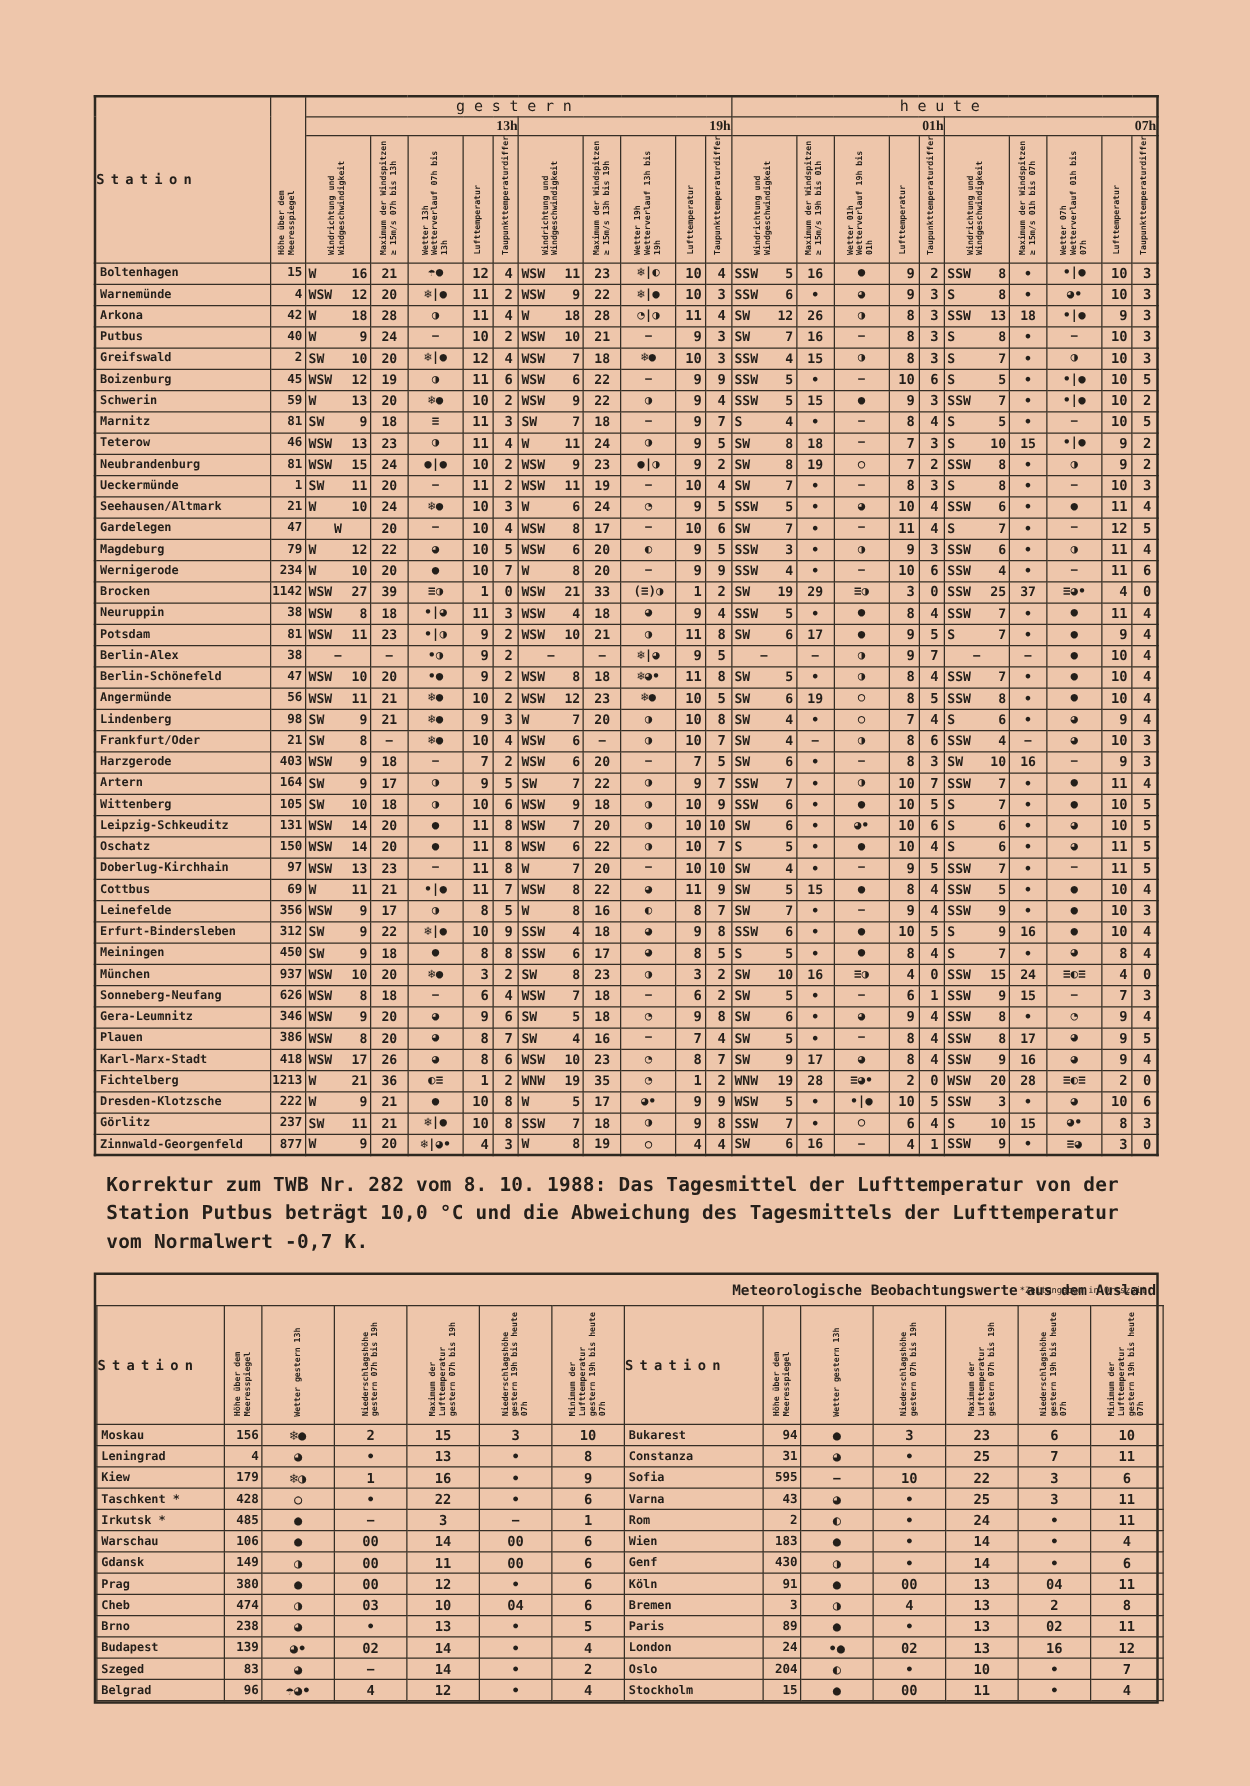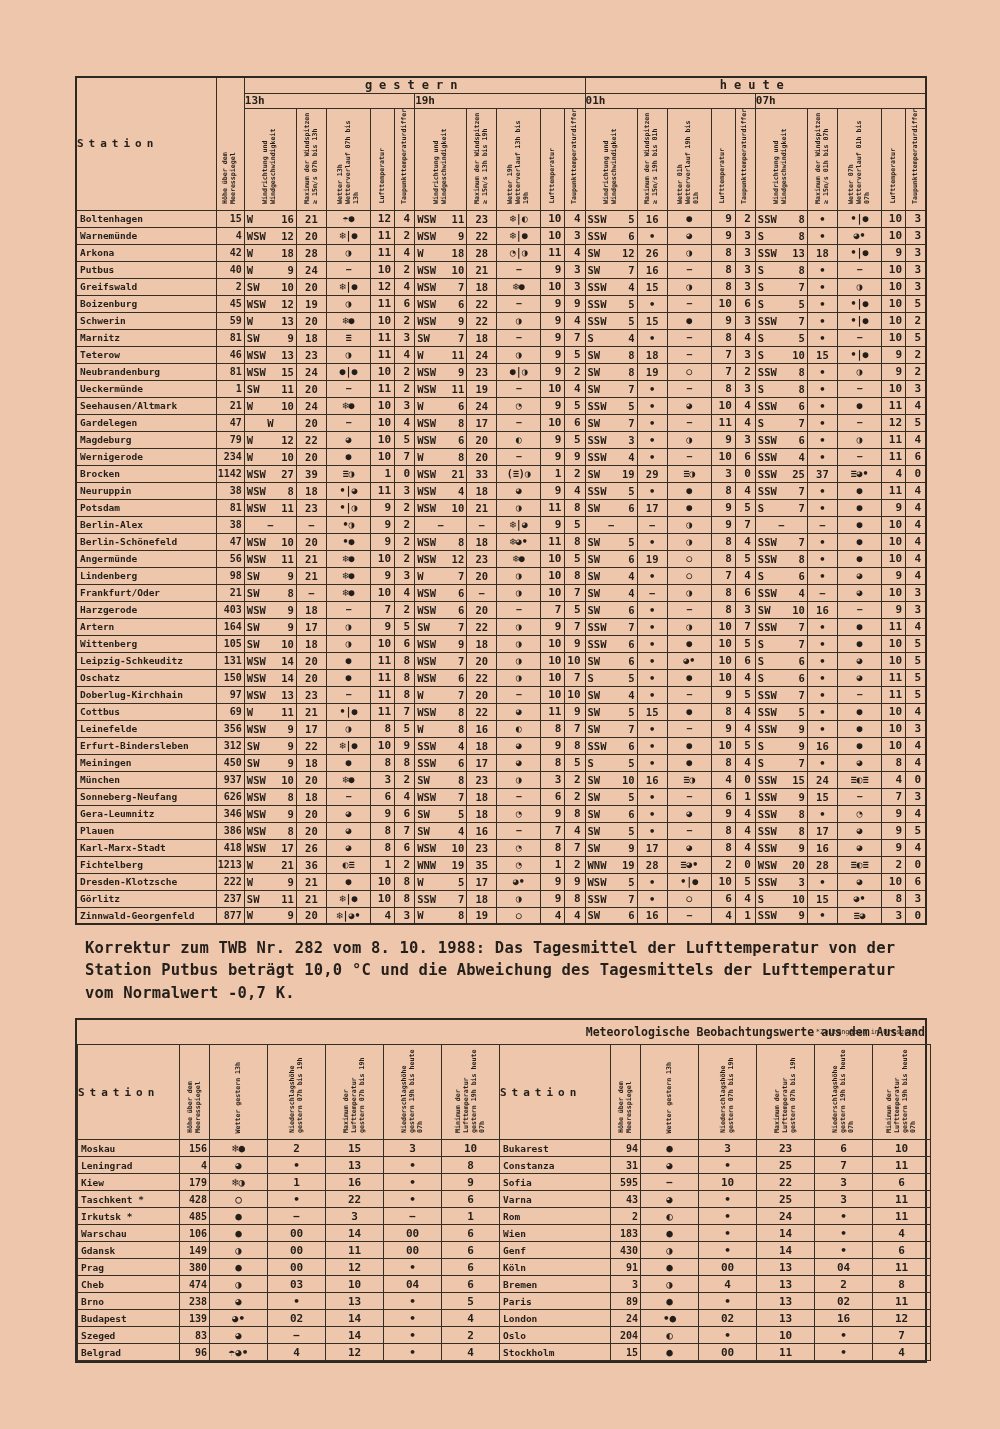--- a/index.html
+++ b/index.html
@@ -10,22 +10,22 @@
     font-family:"DejaVu Sans Mono","DejaVu Sans",monospace;
     color:#241f1a;
   }
   .sheet { width:852px; margin-left:75px; padding-top:76px; }
 
   table { border-collapse:collapse; table-layout:fixed; width:852px; background:transparent; }
   table.frame { border:2px solid #2e2820; }
   th,td { border:1px solid #352e25; padding:0; overflow:hidden; }
 
   
-  th.grp  { height:16px; font-size:12px; font-weight:bold; letter-spacing:7px; text-align:center; }
-  th.time { height:15px; font-size:11px; font-weight:bold; text-align:left; }
+  th.grp  { height:16px; font-size:12px; font-weight:normal; letter-spacing:7px; text-align:center; }
+  th.time { height:15px; font-size:11px; font-weight:bold; text-align:right;font-family:Liberation Serif, serif; }
   th.rot  { height:102px; text-align:center; vertical-align:bottom; }
   th.rot.f{ height:92px; }
   .vt {
     display:inline-block;
     writing-mode:vertical-rl; transform:rotate(180deg);
     font-size:6.6px; font-weight:bold; line-height:1.2;
     max-height:97px; text-align:left; padding:2px 0;
   }
   th.sta-h { font-size:11px; font-weight:bold; letter-spacing:5px; text-align:left; }
 

